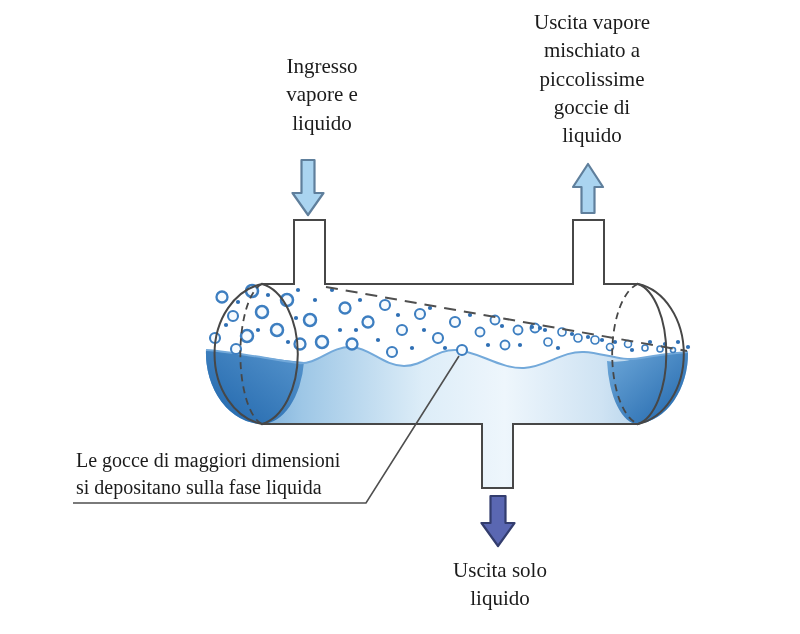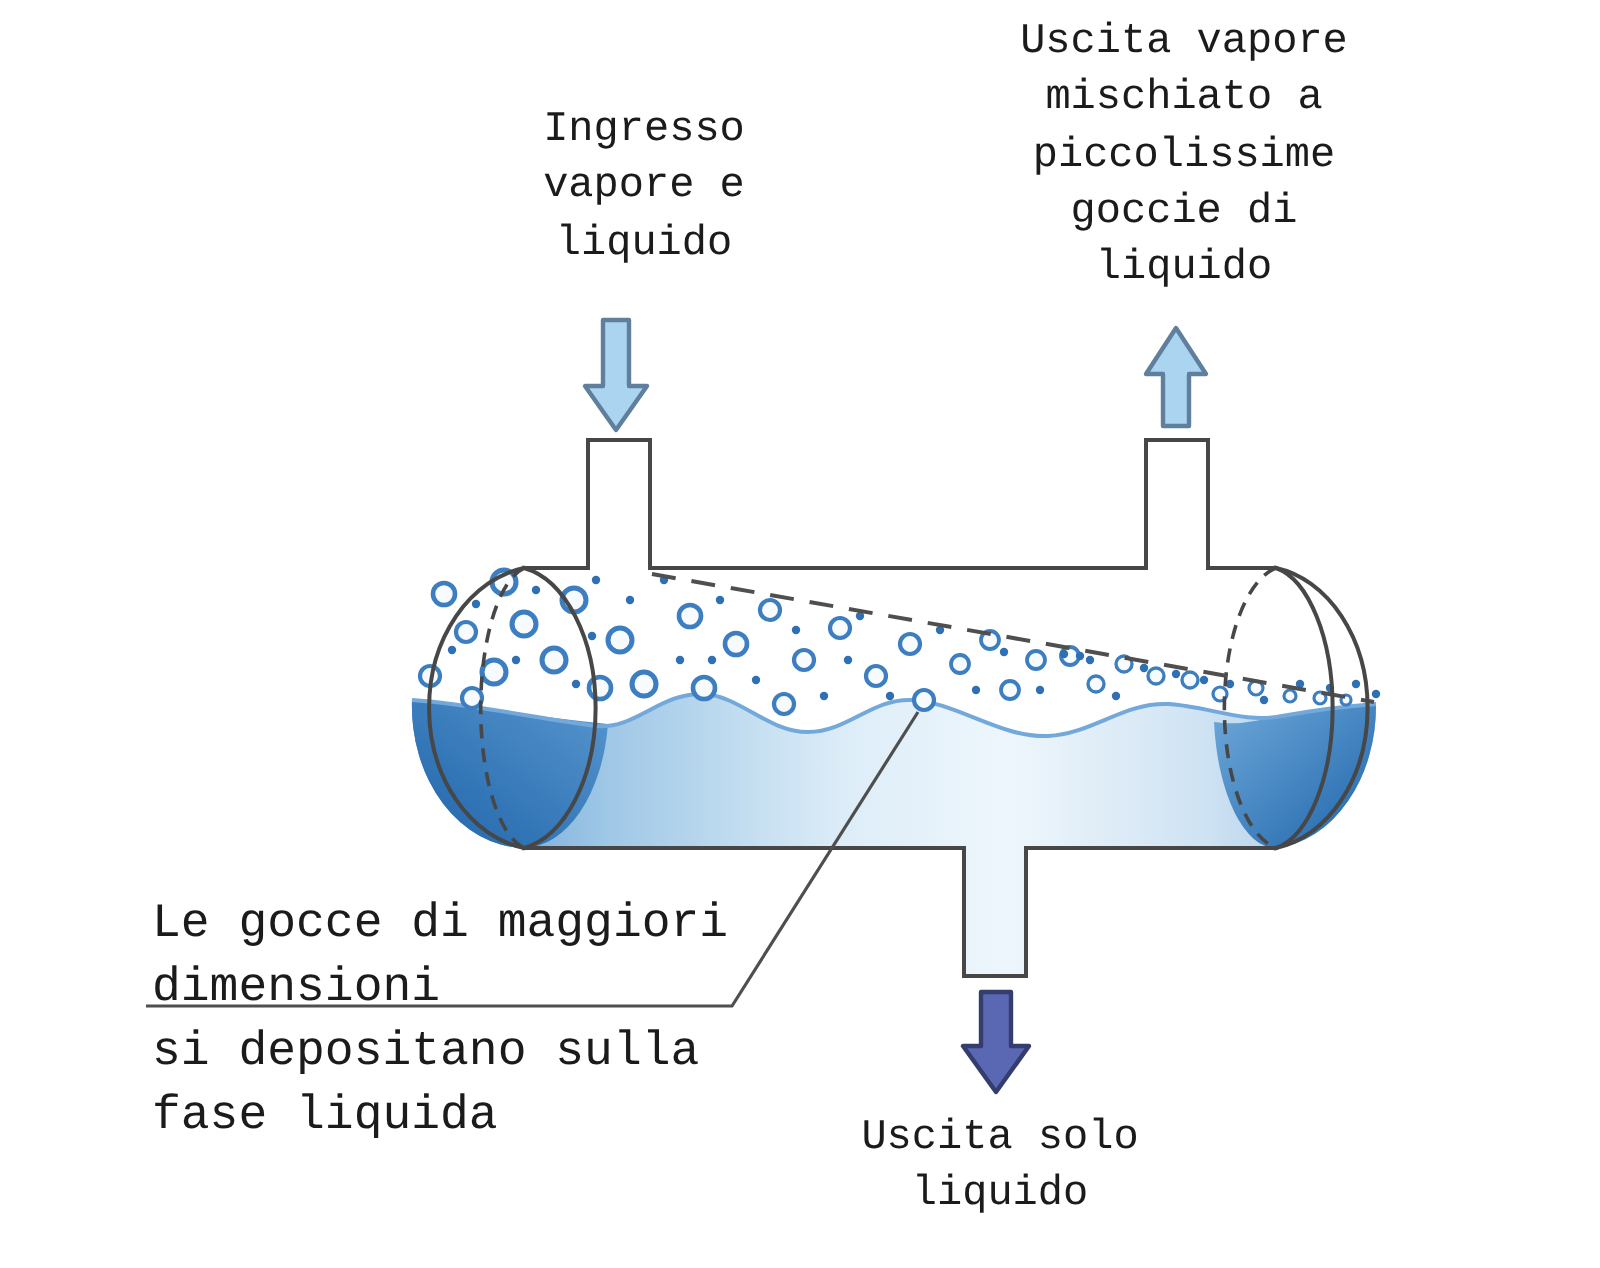--- a/index.html
+++ b/index.html
@@ -11,26 +11,25 @@
     font-family:"Liberation Serif","DejaVu Serif",serif;
   }
   svg{position:absolute;left:0;top:0;}
   .label{
     position:absolute;
     font-size:21px;
     line-height:1.35;
     color:var(--text,#1b1b1b);
     white-space:pre-line;
     text-align:center;
-    font-family:Liberation Mono, monospace;
   }
   #lab-inlet{left:242px;top:52px;width:160px;}
   #lab-vapor{left:500px;top:8px;width:184px;}
   #lab-liquid-out{left:420px;top:556px;width:160px;}
-  #lab-annotation{left:76px;top:447px;width:300px;text-align:left;font-size:24px;line-height:1.33;}
+  #lab-annotation{left:76px;top:447px;width:300px;text-align:left;font-size:20px;line-height:1.33;}
 
   .outline{stroke:var(--outline,#474747);stroke-width:2;fill:none;stroke-linecap:square;}
   .rim-dashed{stroke:var(--outline,#474747);stroke-width:1.8;fill:none;stroke-dasharray:7 5;}
   .spray-dashed{stroke:var(--dashed,#4f4f4f);stroke-width:2;fill:none;stroke-dasharray:12 8;}
   .leader{stroke:var(--dashed,#4f4f4f);stroke-width:1.6;fill:none;}
   .surface{stroke:var(--surface-stroke,#73a9da);stroke-width:2;fill:none;}
   .arrow-light{fill:var(--arrow-light-fill,#aad4f0);stroke:var(--arrow-light-stroke,#5f7f9c);stroke-width:2.2;stroke-linejoin:round;}
   .arrow-dark{fill:var(--arrow-dark-fill,#5a67b2);stroke:var(--arrow-dark-stroke,#333d6e);stroke-width:2.2;stroke-linejoin:round;}
   .ring{fill:#f7fbfe;stroke:var(--droplet-ring,#3d7ec0);}
   .dot{fill:var(--droplet-dot,#2f6fb4);stroke:none;}

